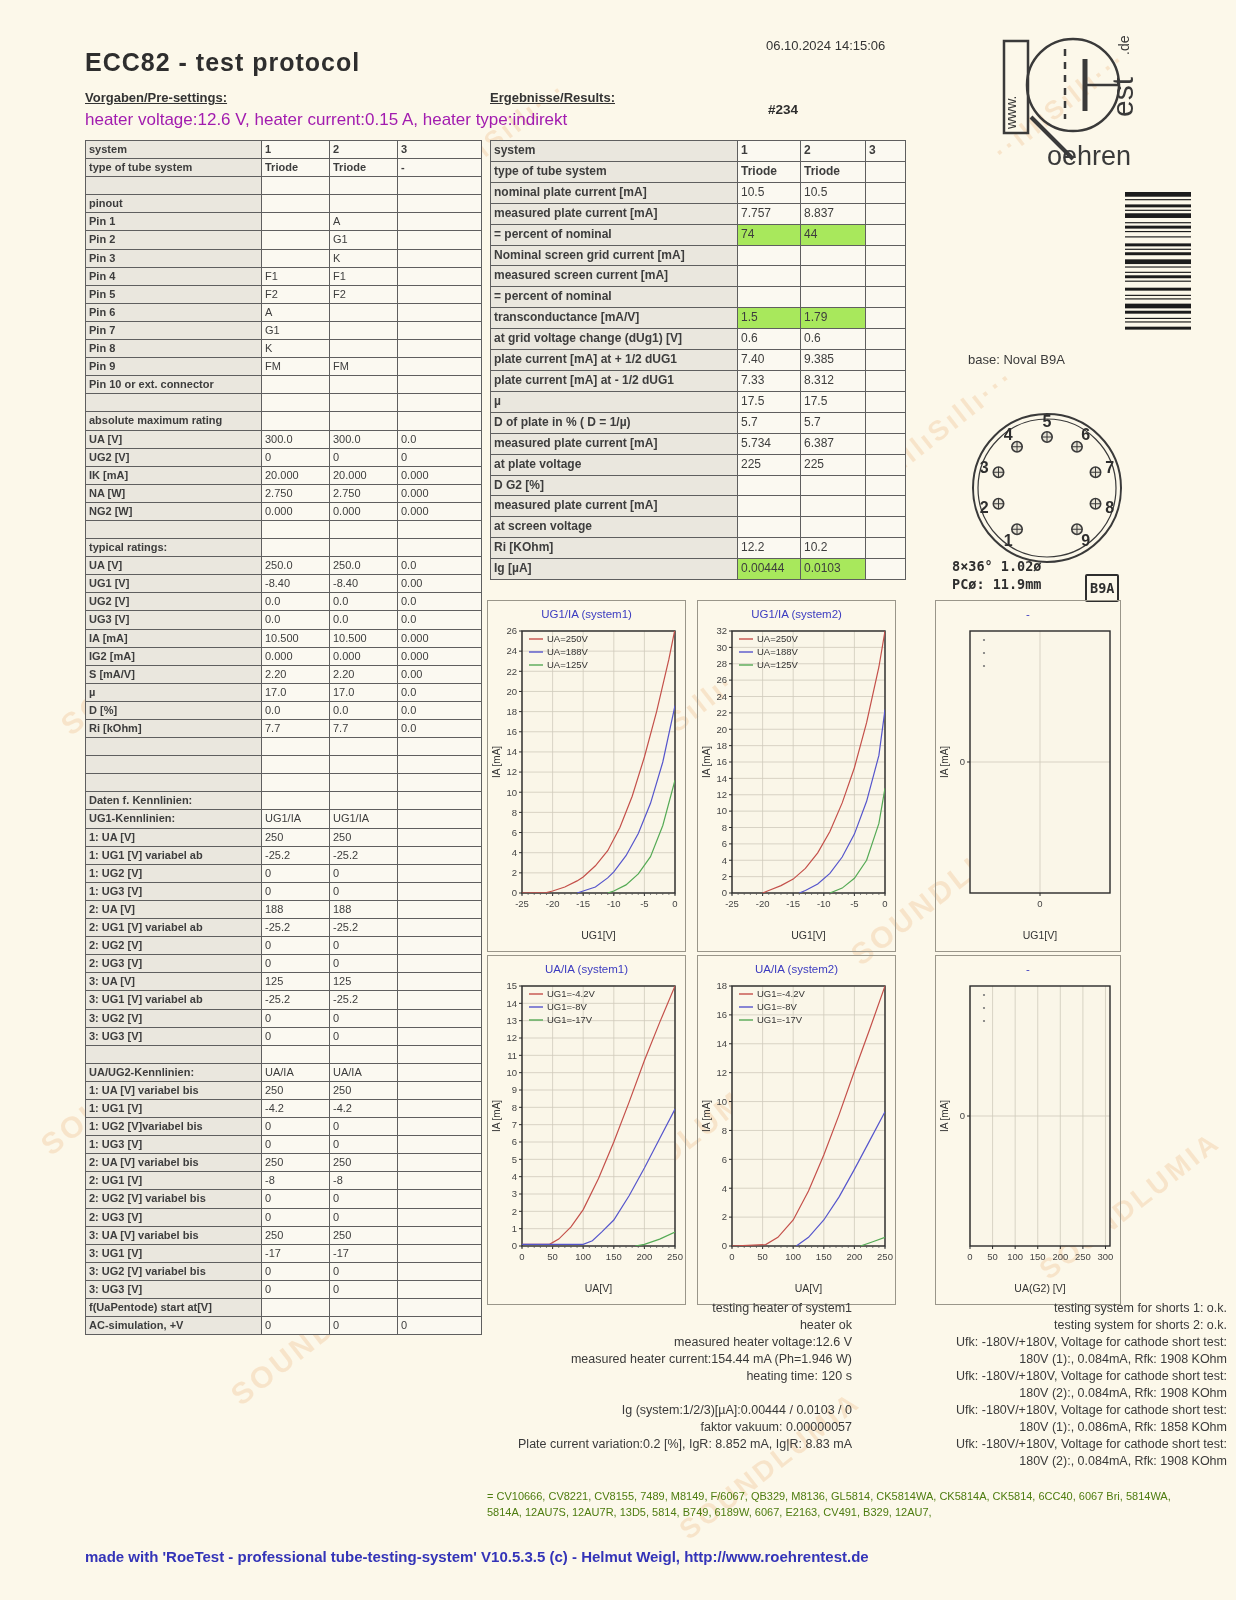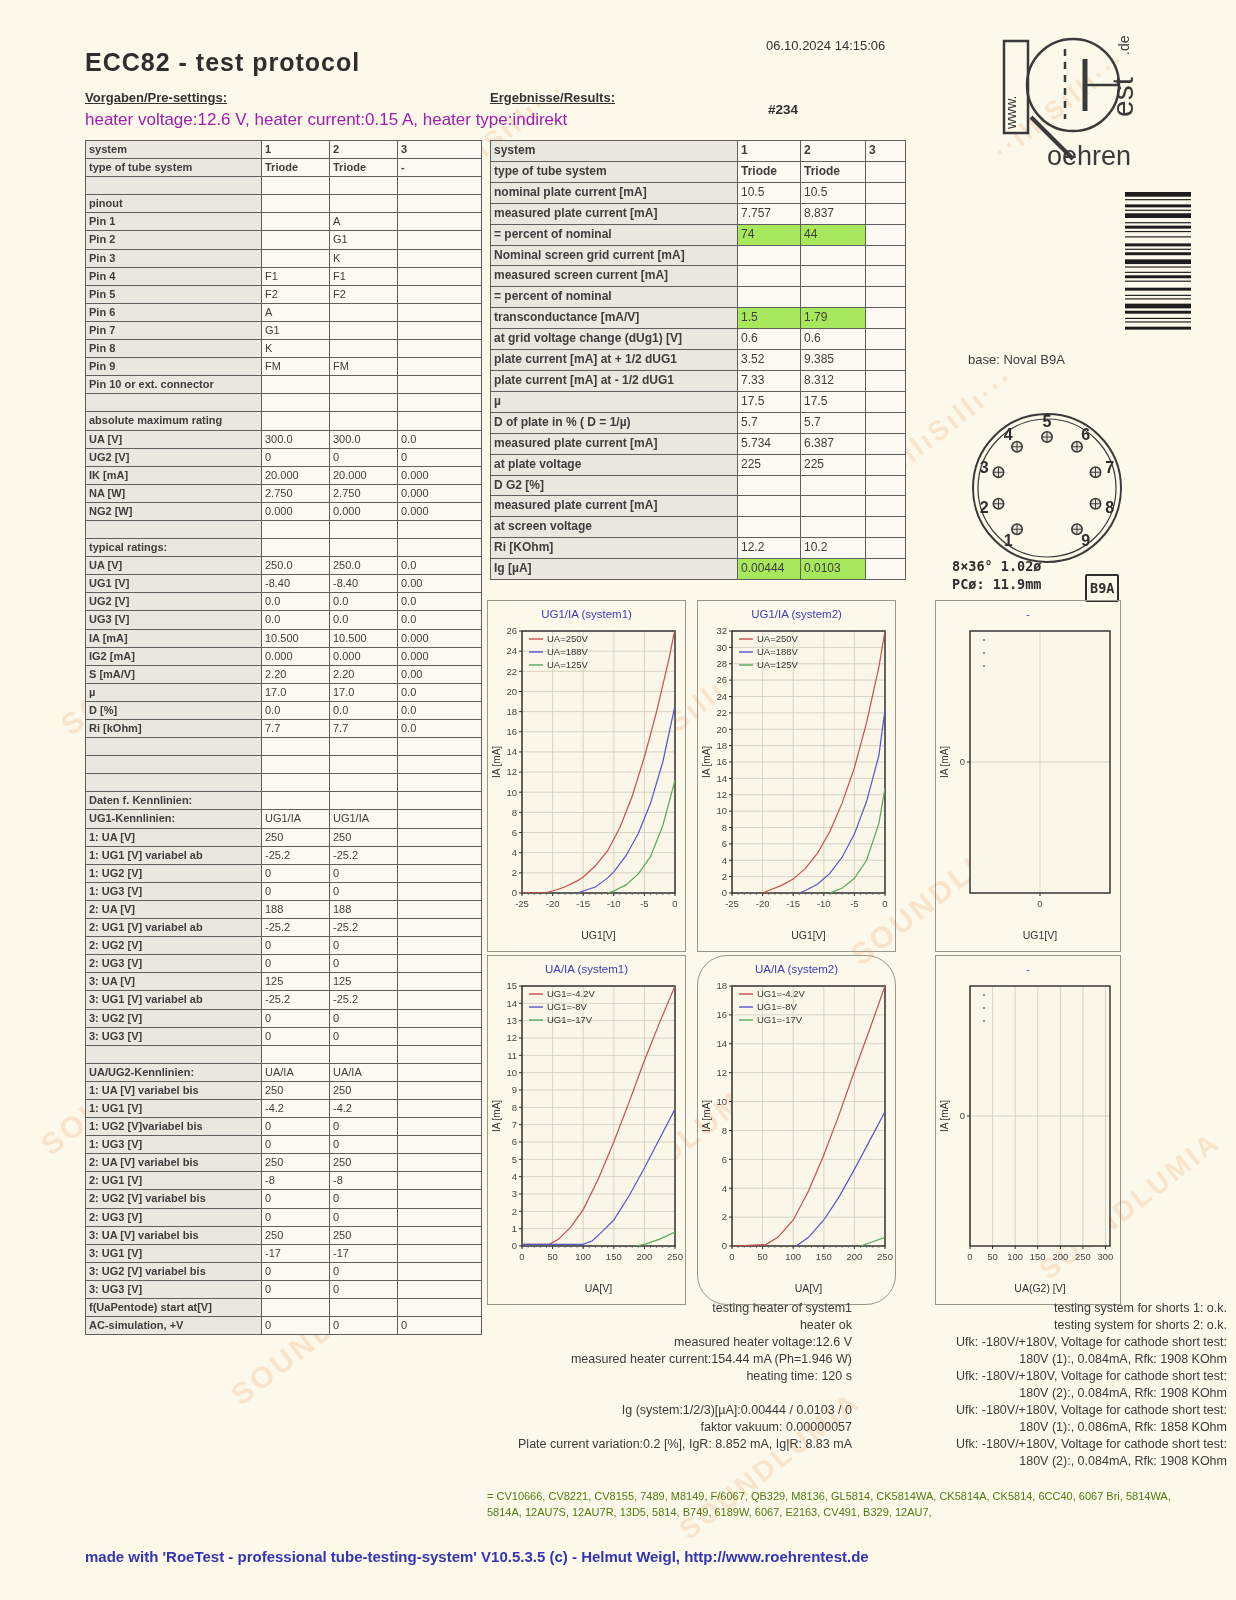--- a/index.html
+++ b/index.html
@@ -20,21 +20,21 @@
   #results-table td{height:19.9px;line-height:19.9px;}
   td.lbl{background:#eae7de;font-weight:bold;}
   td.val{background:#fbf9f1;}
   td.val.bold{font-weight:bold;}
   td.val.green{background:#a8e85c;}
   .chart-panel{position:absolute;border:1px solid #9a968a;}
   #chart-0{left:487px;top:600px;width:197px;height:350px;}
   #chart-1{left:697px;top:600px;width:197px;height:350px;}
   #chart-2{left:935px;top:600px;width:184px;height:350px;}
   #chart-3{left:487px;top:955px;width:197px;height:348px;}
-  #chart-4{left:697px;top:955px;width:197px;height:348px;border-radius:30px;}
+  #chart-4{left:697px;top:955px;width:197px;height:348px;}
   #chart-5{left:935px;top:955px;width:184px;height:348px;}
   .notes{position:absolute;font-size:12.5px;line-height:17px;color:#3a3a3a;text-align:right;}
   #notes-left{left:487px;top:1300px;width:365px;}
   #notes-right{left:857px;top:1300px;width:370px;}
   .notes div{min-height:17px;}
   .equivalents{position:absolute;left:487px;top:1488px;width:705px;font-size:11px;line-height:16px;color:#4d7c0f;}
   .footer{position:absolute;left:85px;top:1548px;font-size:15px;font-weight:bold;color:#3434b8;}
   .base-label{position:absolute;left:968px;top:352px;font-size:13px;color:#3a3a3a;}
   .socket-note{position:absolute;font-family:"DejaVu Sans Mono",monospace;font-weight:bold;font-size:13.5px;color:#2e2e2e;}
   #socket-note1{left:952px;top:558px;}
@@ -545,21 +545,21 @@
           <td class="val"></td>
         </tr>
         <tr>
           <td class="lbl">at grid voltage change (dUg1) [V]</td>
           <td class="val">0.6</td>
           <td class="val">0.6</td>
           <td class="val"></td>
         </tr>
         <tr>
           <td class="lbl">plate current [mA] at + 1/2 dUG1</td>
-          <td class="val">3.52</td>
+          <td class="val">7.40</td>
           <td class="val">9.385</td>
           <td class="val"></td>
         </tr>
         <tr>
           <td class="lbl">plate current [mA] at - 1/2 dUG1</td>
           <td class="val">7.33</td>
           <td class="val">8.312</td>
           <td class="val"></td>
         </tr>
         <tr>

